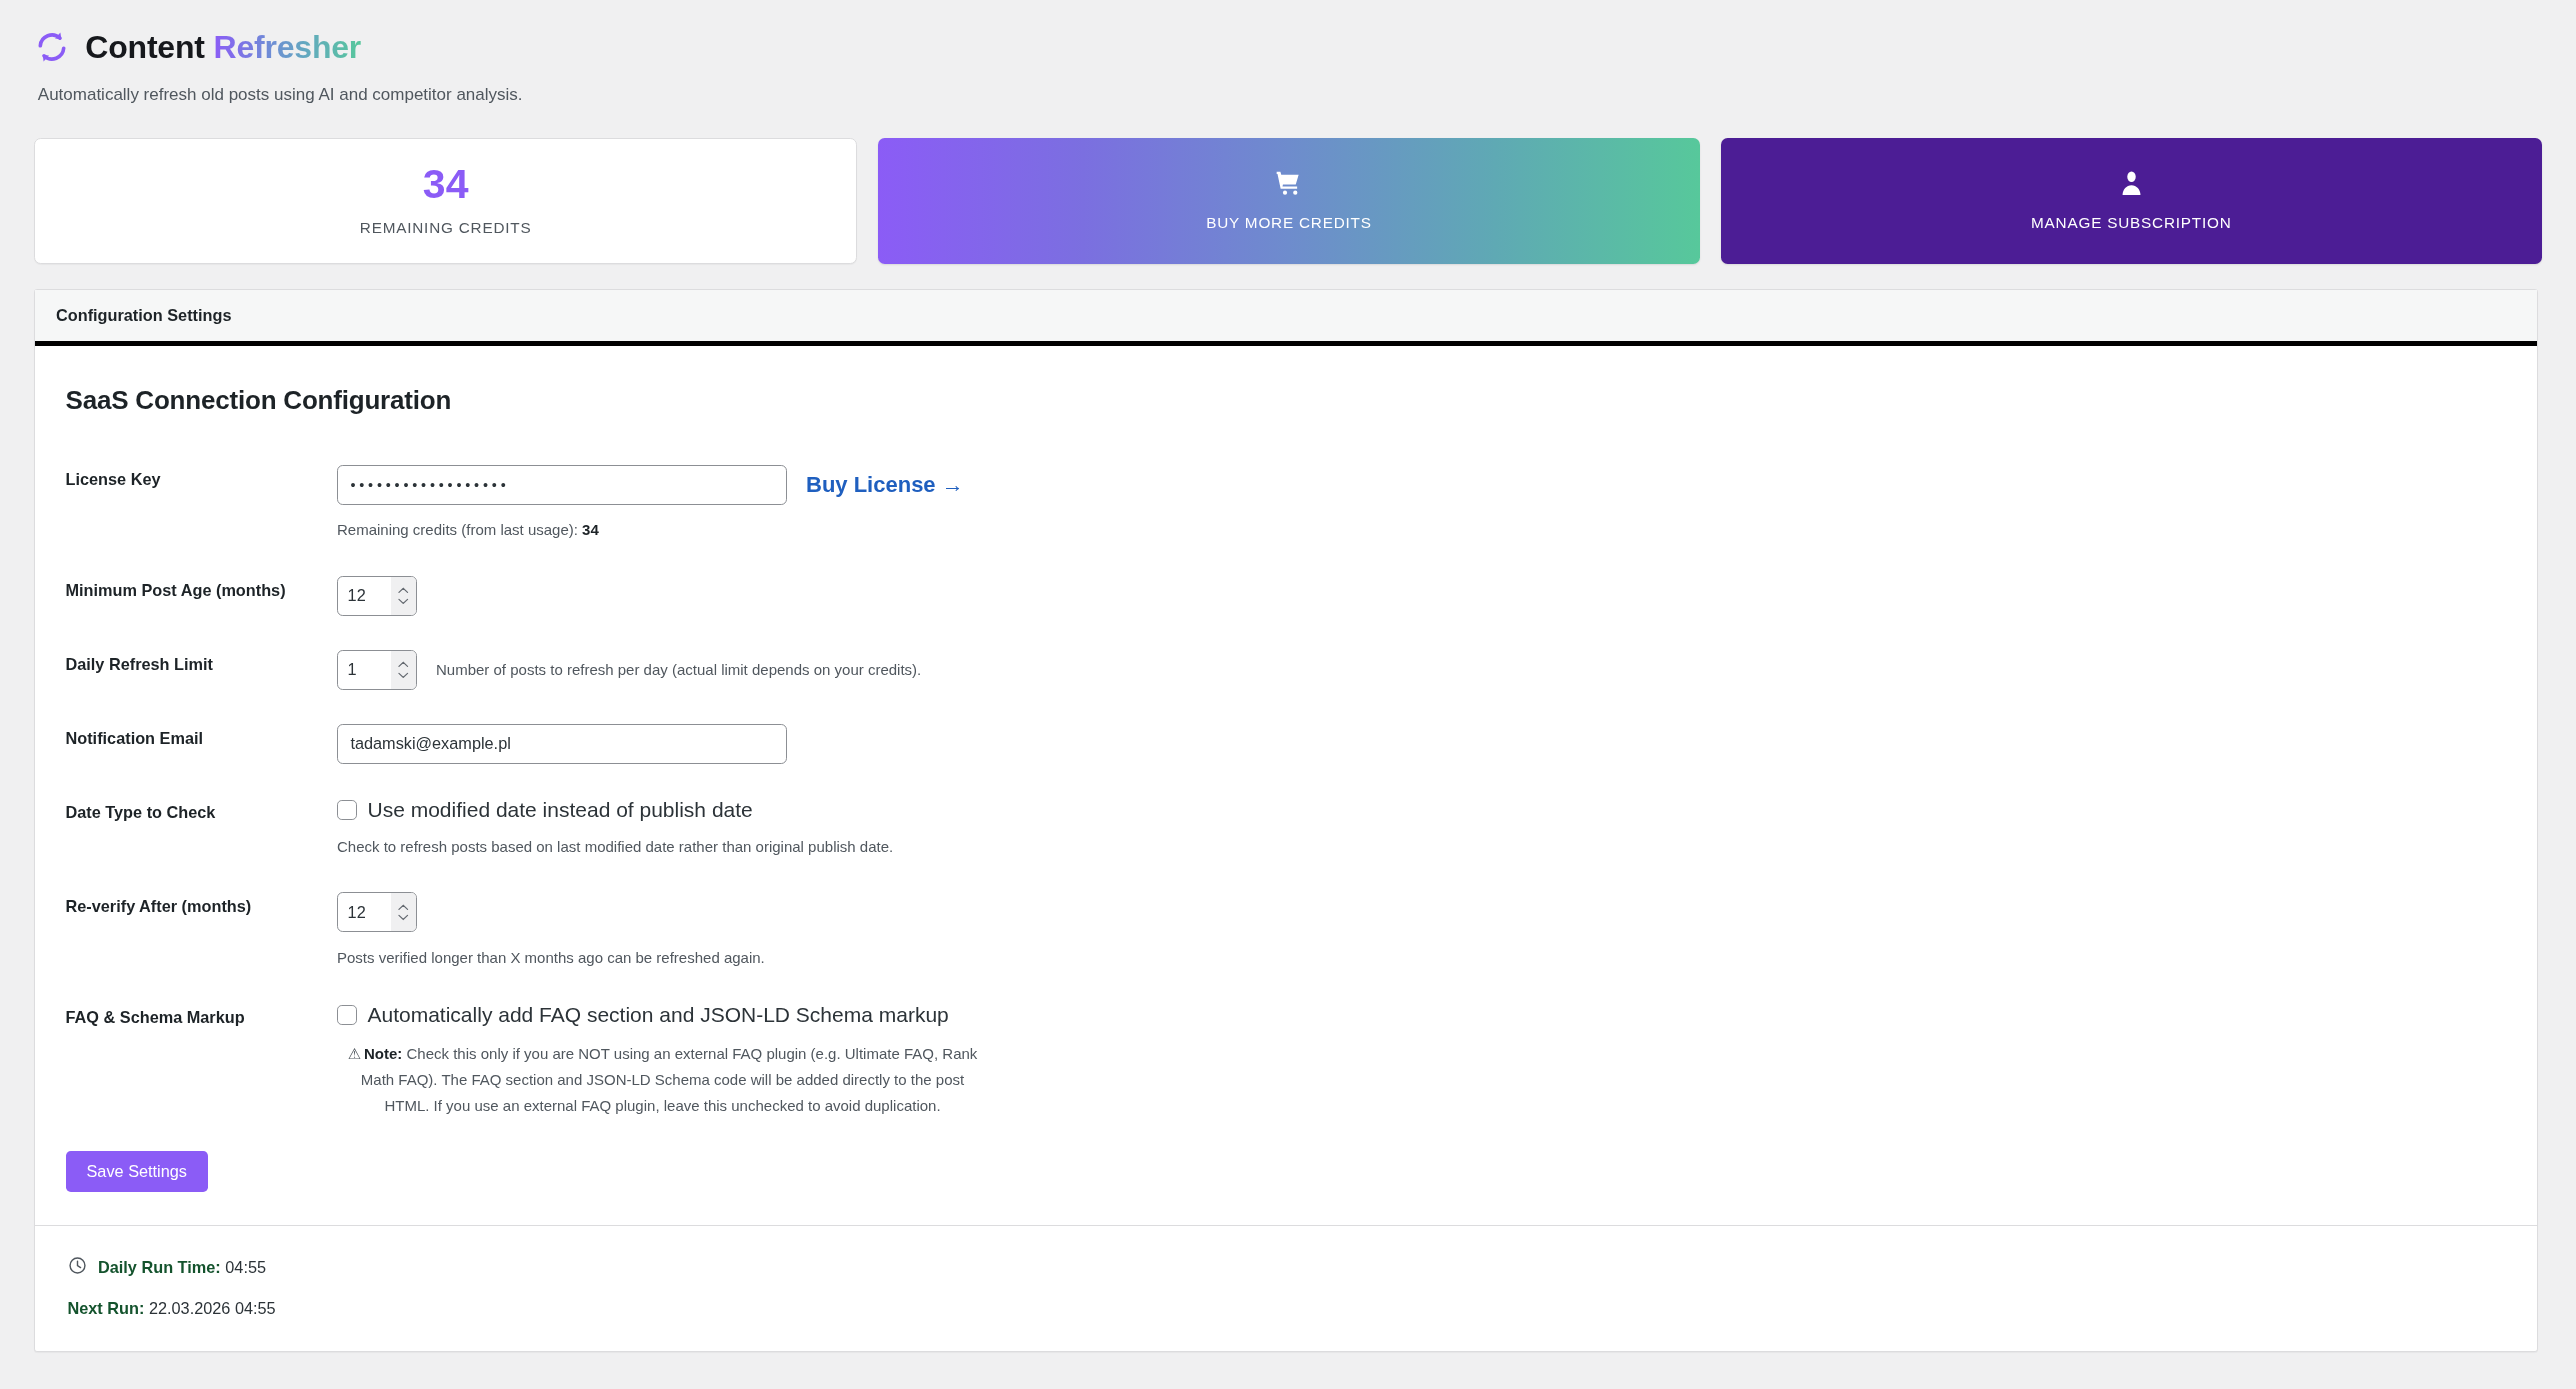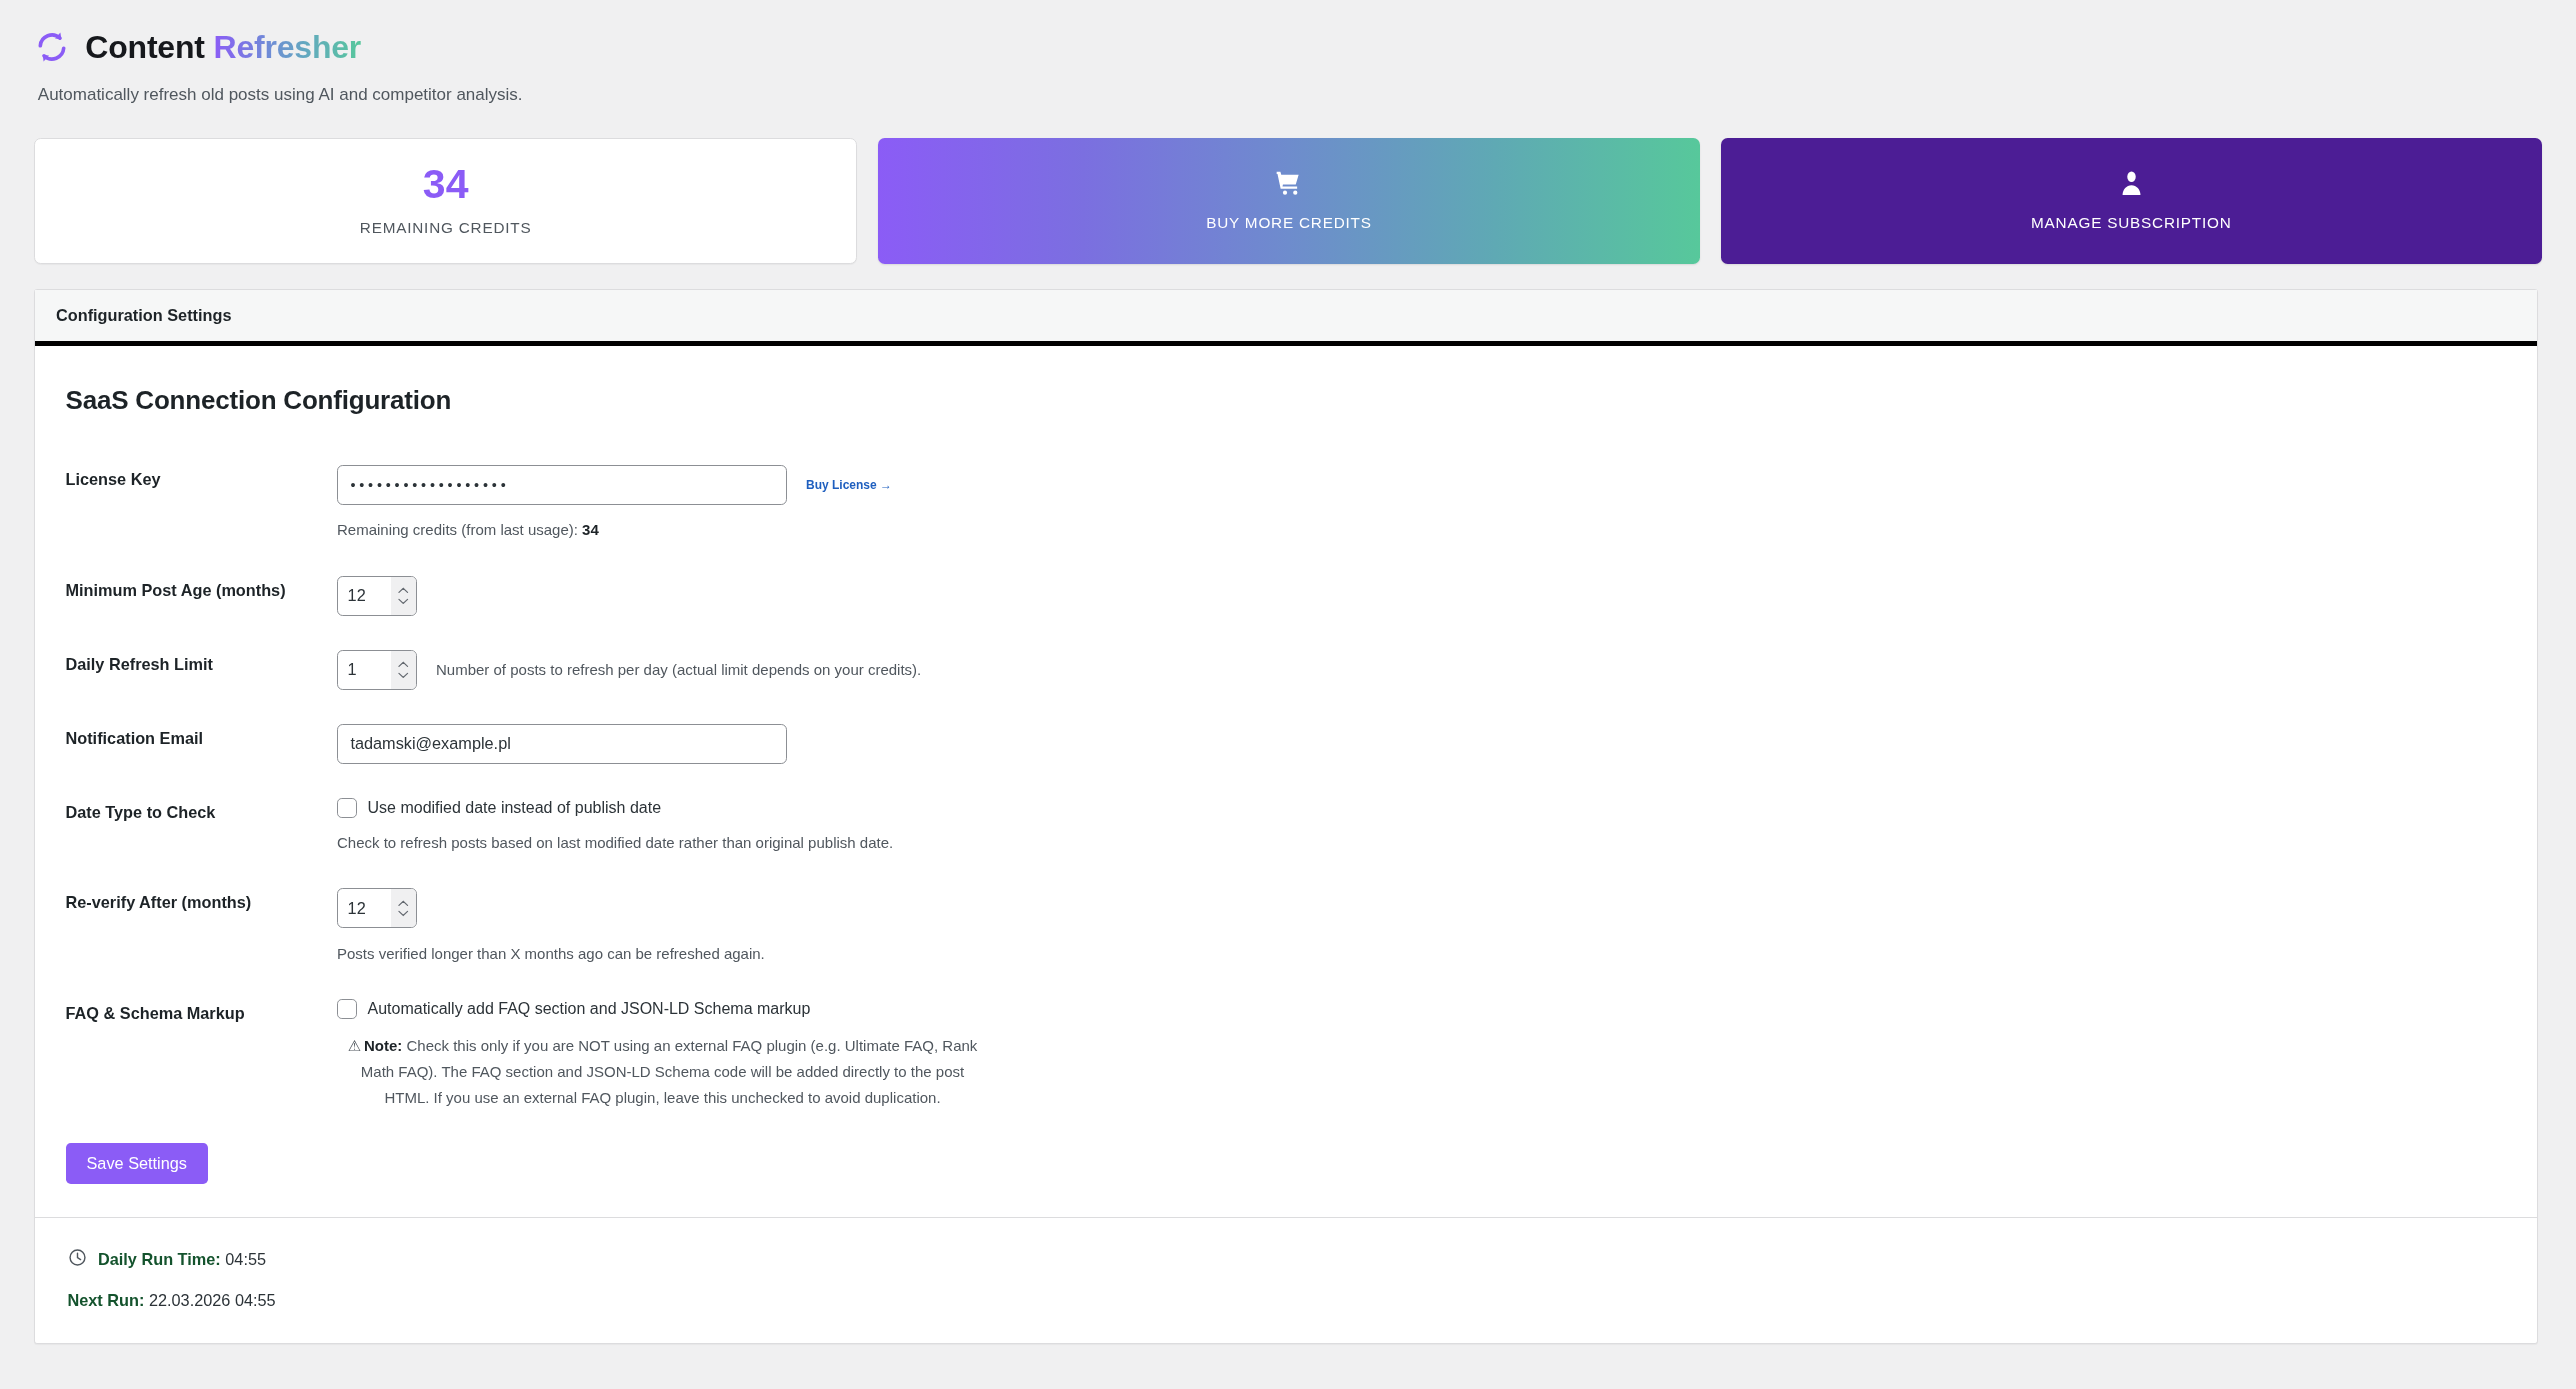--- a/index.html
+++ b/index.html
@@ -99,21 +99,21 @@
     font-family: "Liberation Sans", sans-serif; outline: none;
   }
   .txt-input.wide { width: 450px; }
   .mask-dots {
     letter-spacing: 3.8px; font-size: 14.4px; color: #2c3338;
     display: flex; align-items: center; height: 100%;
   }
   .field-row { display: flex; align-items: center; gap: 19px; }
 
   .link-blue {
-    color: #1f5fbf; font-size: 12px; font-weight: 700; text-decoration: none;
+    color: #1f5fbf; font-size: 22px; font-weight: 700; text-decoration: none;
     white-space: nowrap;
   }
   .helper {
     font-size: 15px; color: #50575e; margin-top: 13.4px; line-height: 1.55;
   }
   .helper strong { color: #1d2327; font-weight: 700; }
   .inline-help { font-size: 15px; color: #50575e; }
 
   
   .num-wrap {
@@ -132,21 +132,21 @@
     gap: 3.8px; margin-left: auto;
   }
   .spinner svg { display: block; }
 
   
   .cb-row { display: flex; align-items: center; gap: 10.5px; }
   .cb {
     width: 20px; height: 20px; border: 1px solid #8c8f94; border-radius: 4.8px;
     background: #fff; flex: none;
   }
-  .cb-label { font-size: 16px; color: #2c3338; }
+  .cb-label { font-size: 21px; color: #2c3338; }
 
   .note {
     font-size: 15px; color: #50575e; line-height: 1.72;
     max-width: 651px; margin-top: 14.4px; text-align: center;
   }
   .note b { color: #1d2327; font-weight: 700; }
   .warn-tri { margin-right: 2.9px; }
 
   
   .save-btn {

